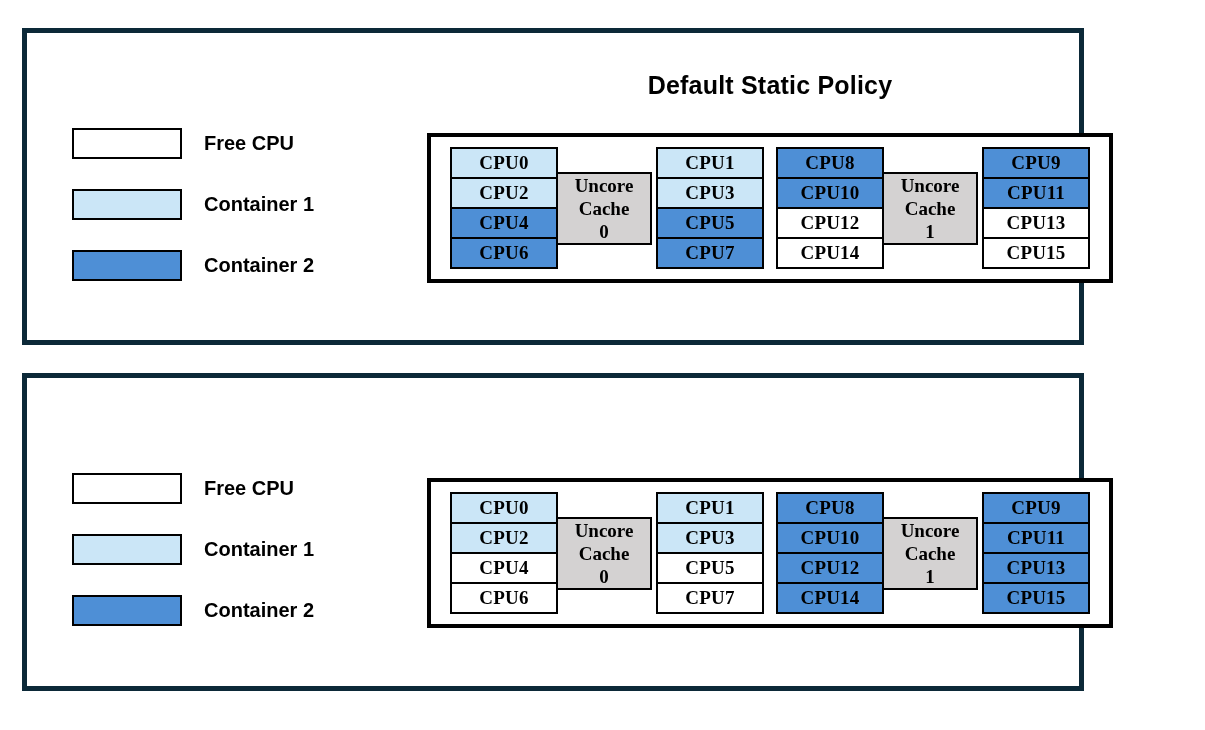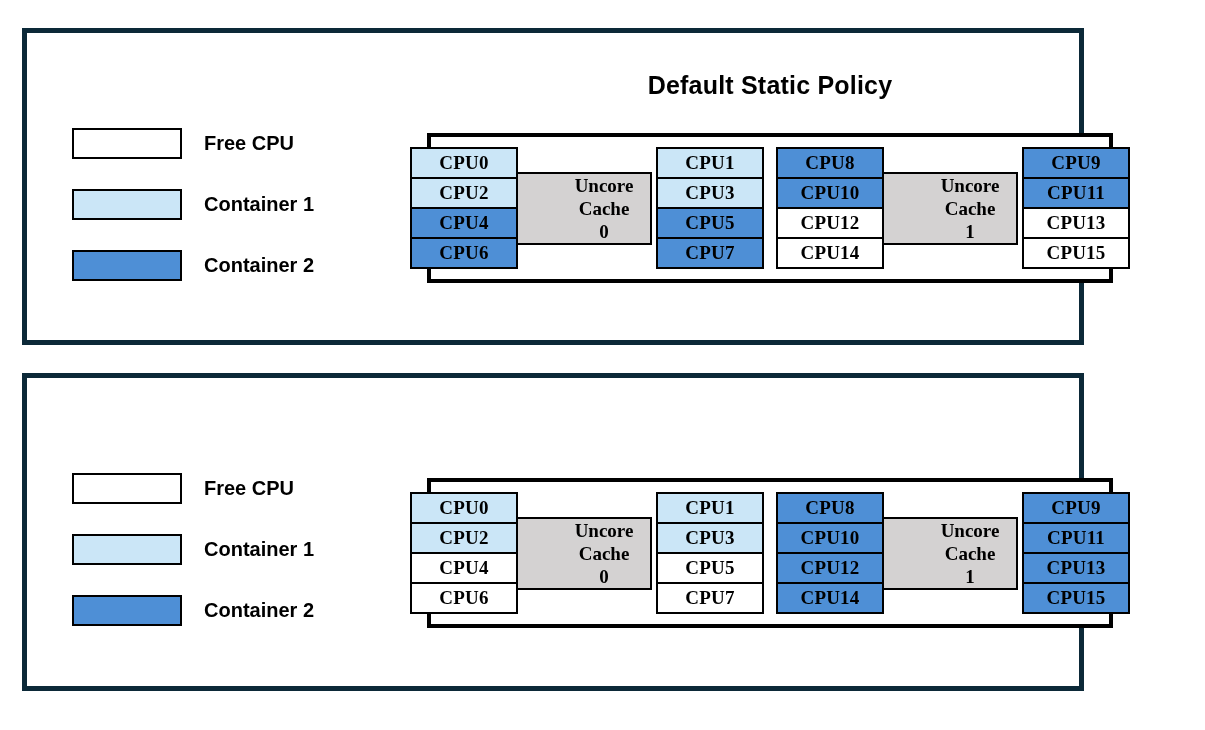--- a/index.html
+++ b/index.html
@@ -42,21 +42,21 @@
   }
   .cpu-col.right { margin-left:4px; }
   .cpu-cell {
     width:104px; display:flex; align-items:center; justify-content:center;
     font-size:19px; font-weight:700; background:#fff; letter-spacing:0.2px;
   }
   .cache {
     width:92px; margin-left:-2px; border:2px solid #000;
     background:var(--cache, #d4d2d2);
     display:flex; flex-direction:column; align-items:center; justify-content:center;
-    font-size:19px; font-weight:700; line-height:23px; text-align:center;padding-left:40px;
+    font-size:19px; font-weight:700; line-height:23px; text-align:center;
   }
   .free       { background:var(--free, #ffffff); }
   .container1 { background:var(--c1, #cbe6f7); }
   .container2 { background:var(--c2, #4e8fd6); }
 </style>
 </head>
 <body>
 
 <div class="page">
 

